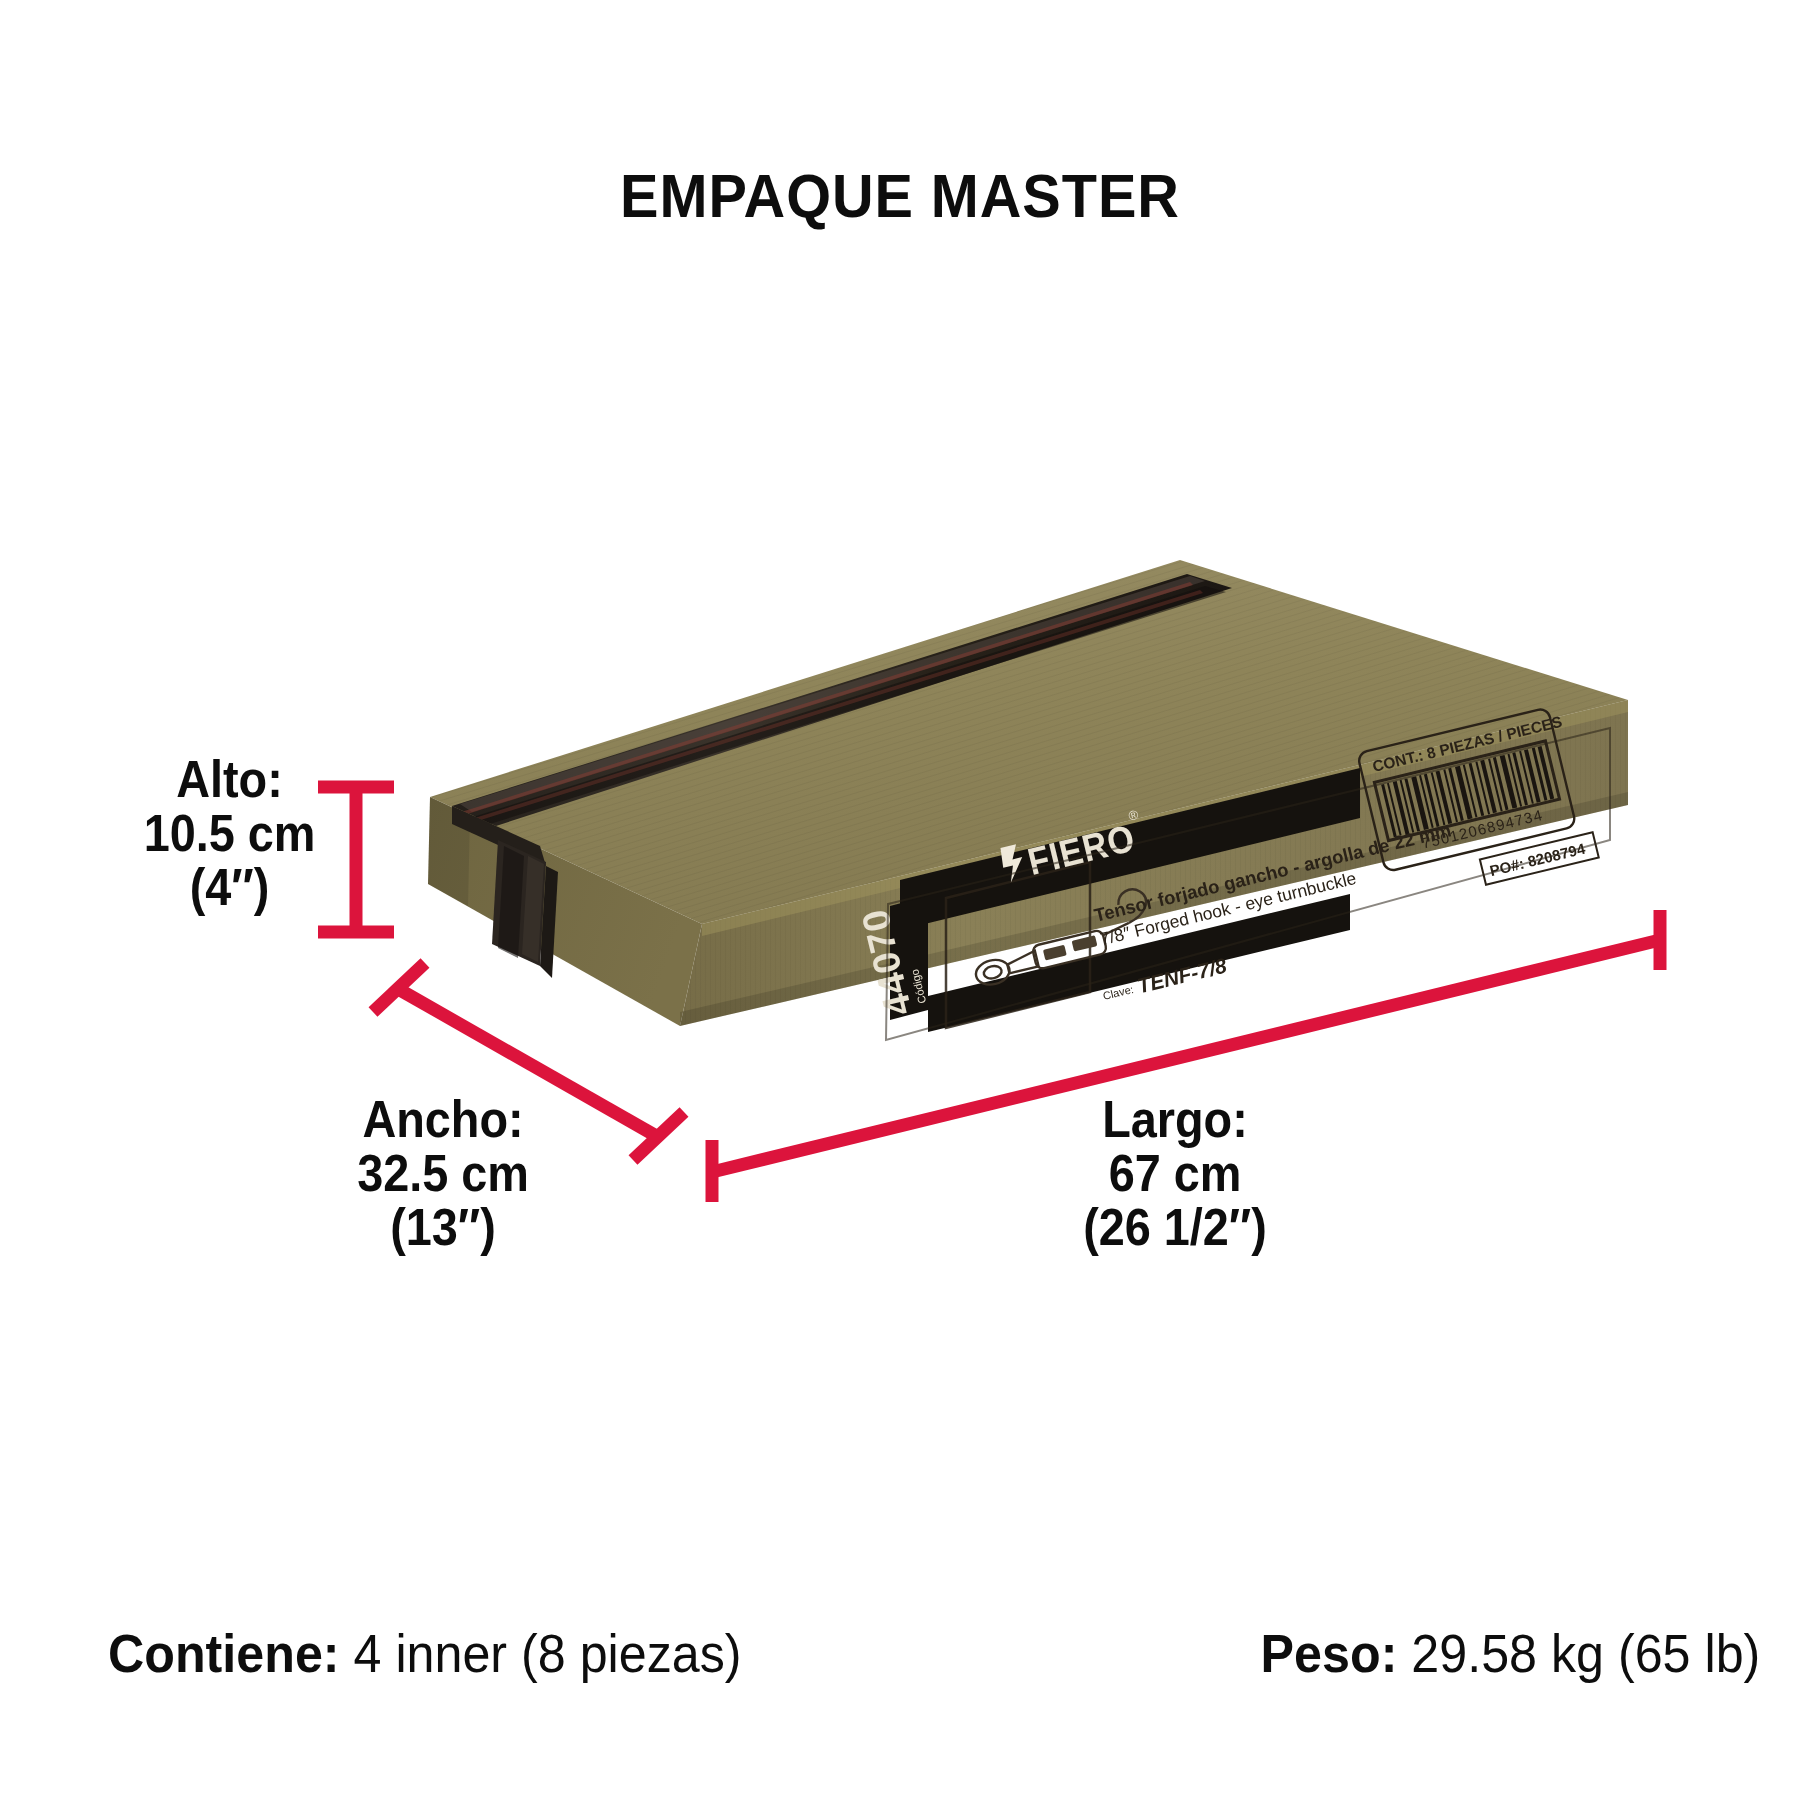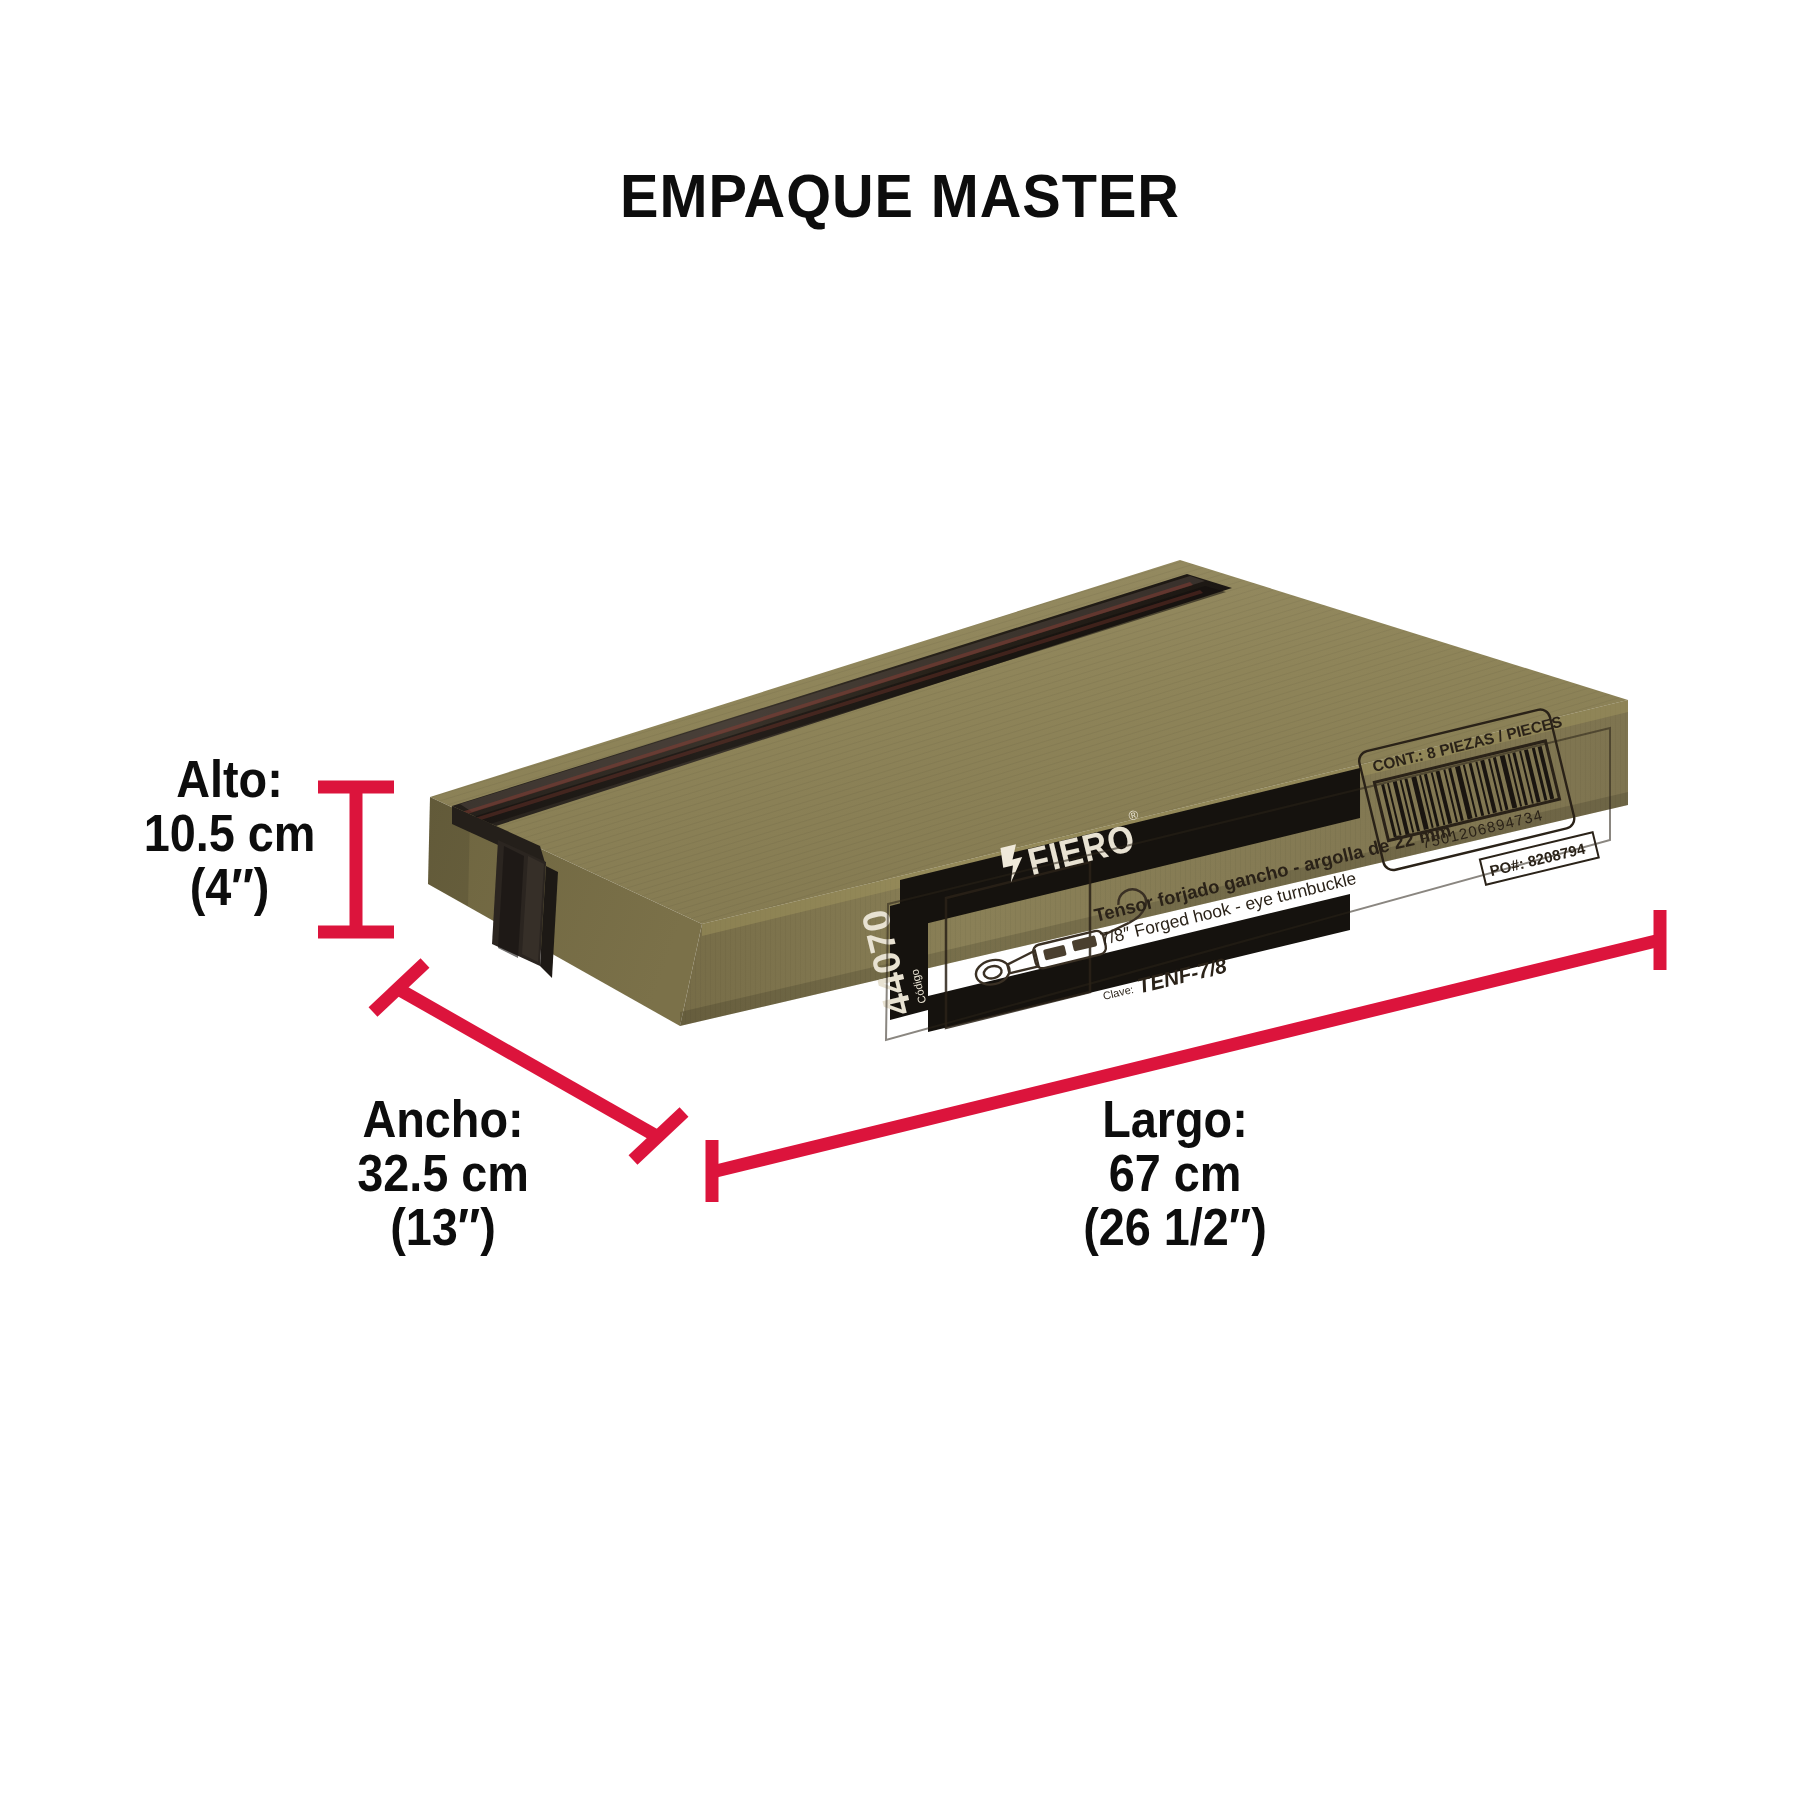--- a/index.html
+++ b/index.html
@@ -285,14 +285,24 @@
     <span class="l2">32.5 cm</span>
     <span class="l3">(13″)</span>
   </div>
 
   <div class="dimblock" id="dim-largo">
     <span class="l1">Largo:</span>
     <span class="l2">67 cm</span>
     <span class="l3">(26 1/2″)</span>
   </div>
 
+  <div class="footer">
+    <div class="footer-item" id="foot-contiene">
+      <span class="lbl">Contiene:</span>
+      <span class="val">4 inner (8 piezas)</span>
+    </div>
+    <div class="footer-item" id="foot-peso">
+      <span class="lbl">Peso:</span>
+      <span class="val">29.58 kg (65 lb)</span>
+    </div>
+  </div>
 
 </div>
 
 </body></html>

